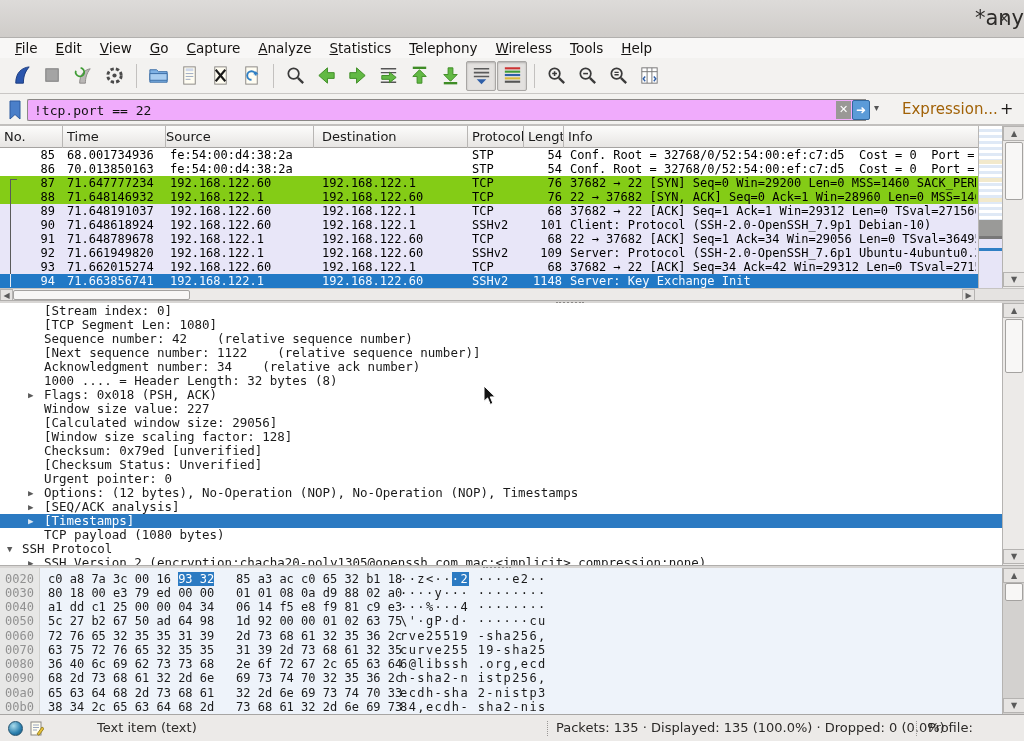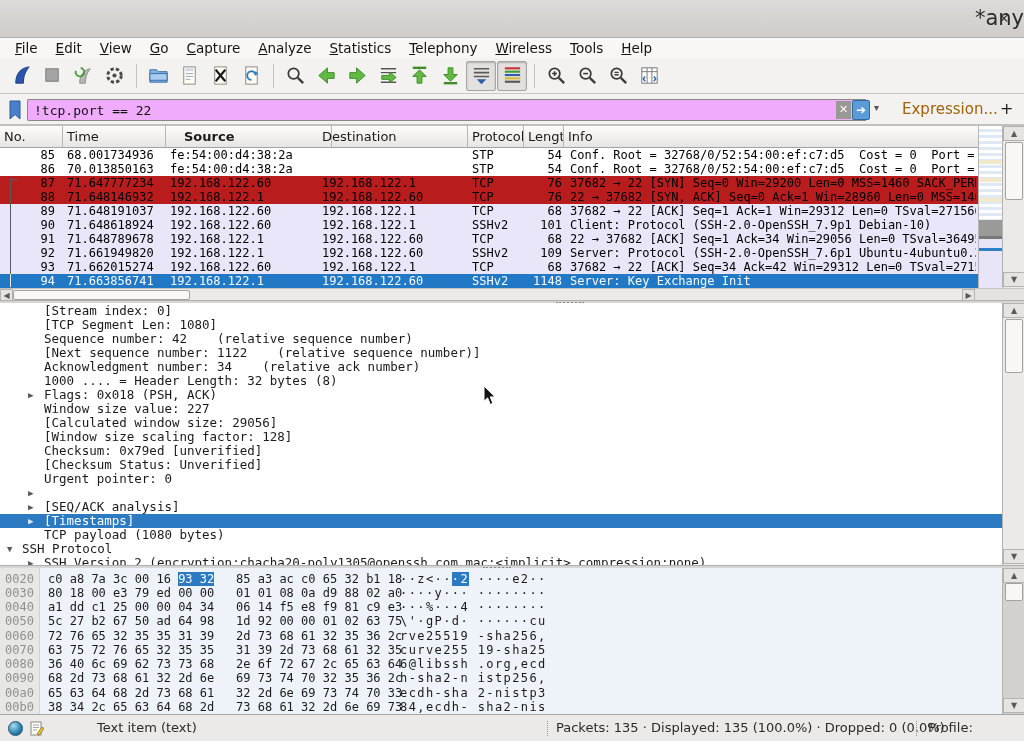--- a/index.html
+++ b/index.html
@@ -55,21 +55,21 @@
                   background:linear-gradient(#fcfcfb,#e7e5e3);
                   border-bottom:1px solid #a5a3a1; }
   .hcell { position:absolute; top:0; height:22px; line-height:21px; font-size:13px;
            padding-left:4px; border-right:1px solid #b8b6b4; overflow:hidden; white-space:nowrap; }
 
   
   .plist-body { left:0; top:148px; width:978px; height:140px; background:#fff; overflow:hidden; }
   .prow { position:absolute; left:0; width:978px; height:14px; overflow:hidden;
           font-family:"DejaVu Sans Mono","Liberation Mono",monospace; font-size:12px; line-height:14px; }
   .r-white { background:#ffffff; color:#000; }
-  .r-gray  { background:#b91c1c; color:#000;padding-left:42px; }
+  .r-gray  { background:#84cc16; color:#000;padding-left:42px; }
   .r-lav   { background:#e8e6f8; color:#000; }
   .r-sel   { background:#2179c6; color:#f6faff; }
   .pc { position:absolute; top:0; white-space:pre; }
   .c-no   { left:0; width:55px; text-align:right; }
   .c-time { left:67px; }
   .c-src  { left:170px; }
   .c-dst  { left:322px; }
   .c-proto{ left:472px; }
   .c-len  { left:506px; width:56px; text-align:right; }
   .c-info { left:570px; right:2px; overflow:hidden; }
@@ -291,21 +291,21 @@
     <div class="abs filter-clear">✕</div>
     <div class="abs filter-apply">➜</div>
     <div class="abs filter-caret">▾</div>
     <div class="abs expression-btn">Expression...</div>
     <div class="abs add-filter-btn">+</div>
   </div>
 
   <div class="abs plist-header">
     <div class="hcell" style="left:0;width:63px;">No.</div>
     <div class="hcell" style="left:63px;width:103px;">Time</div>
-    <div class="hcell" style="left:180px;width:152px;font-weight:bold;">Source</div>
+    <div class="hcell" style="left:162px;width:152px;">Source</div>
     <div class="hcell" style="left:318px;width:150px;">Destination</div>
     <div class="hcell" style="left:468px;width:56px;">Protocol</div>
     <div class="hcell" style="left:524px;width:40px;">Length</div>
     <div class="hcell" style="left:564px;width:414px;border-right:none;">Info</div>
   </div>
 
   <div class="abs plist-body" id="plist">
       <div class="prow r-white" style="top: 0px;">
         <span class="pc c-no">85</span>
         <span class="pc c-time">68.001734936</span>
@@ -464,20 +464,21 @@
         <span class="dtxt" style="left: 44px;">Checksum: 0x79ed [unverified]</span>
       </div>
       <div class="dline" style="top: 155px;">
         <span class="dtxt" style="left: 44px;">[Checksum Status: Unverified]</span>
       </div>
       <div class="dline" style="top: 169px;">
         <span class="dtxt" style="left: 44px;">Urgent pointer: 0</span>
       </div>
       <div class="dline" style="top: 183px;">
         <span class="dexp" style="left: 28px;">▶</span>
+        <span class="dtxt" style="left: 44px;">Options: (12 bytes), No-Operation (NOP), No-Operation (NOP), Timestamps</span>
       </div>
       <div class="dline" style="top: 197px;">
         <span class="dexp" style="left: 28px;">▶</span>
         <span class="dtxt" style="left: 44px;">[SEQ/ACK analysis]</span>
       </div>
       <div class="dline sel" style="top: 211px;">
         <span class="dexp" style="left: 28px;">▶</span>
         <span class="dtxt" style="left: 44px;">[Timestamps]</span>
       </div>
       <div class="dline" style="top: 225px;">

